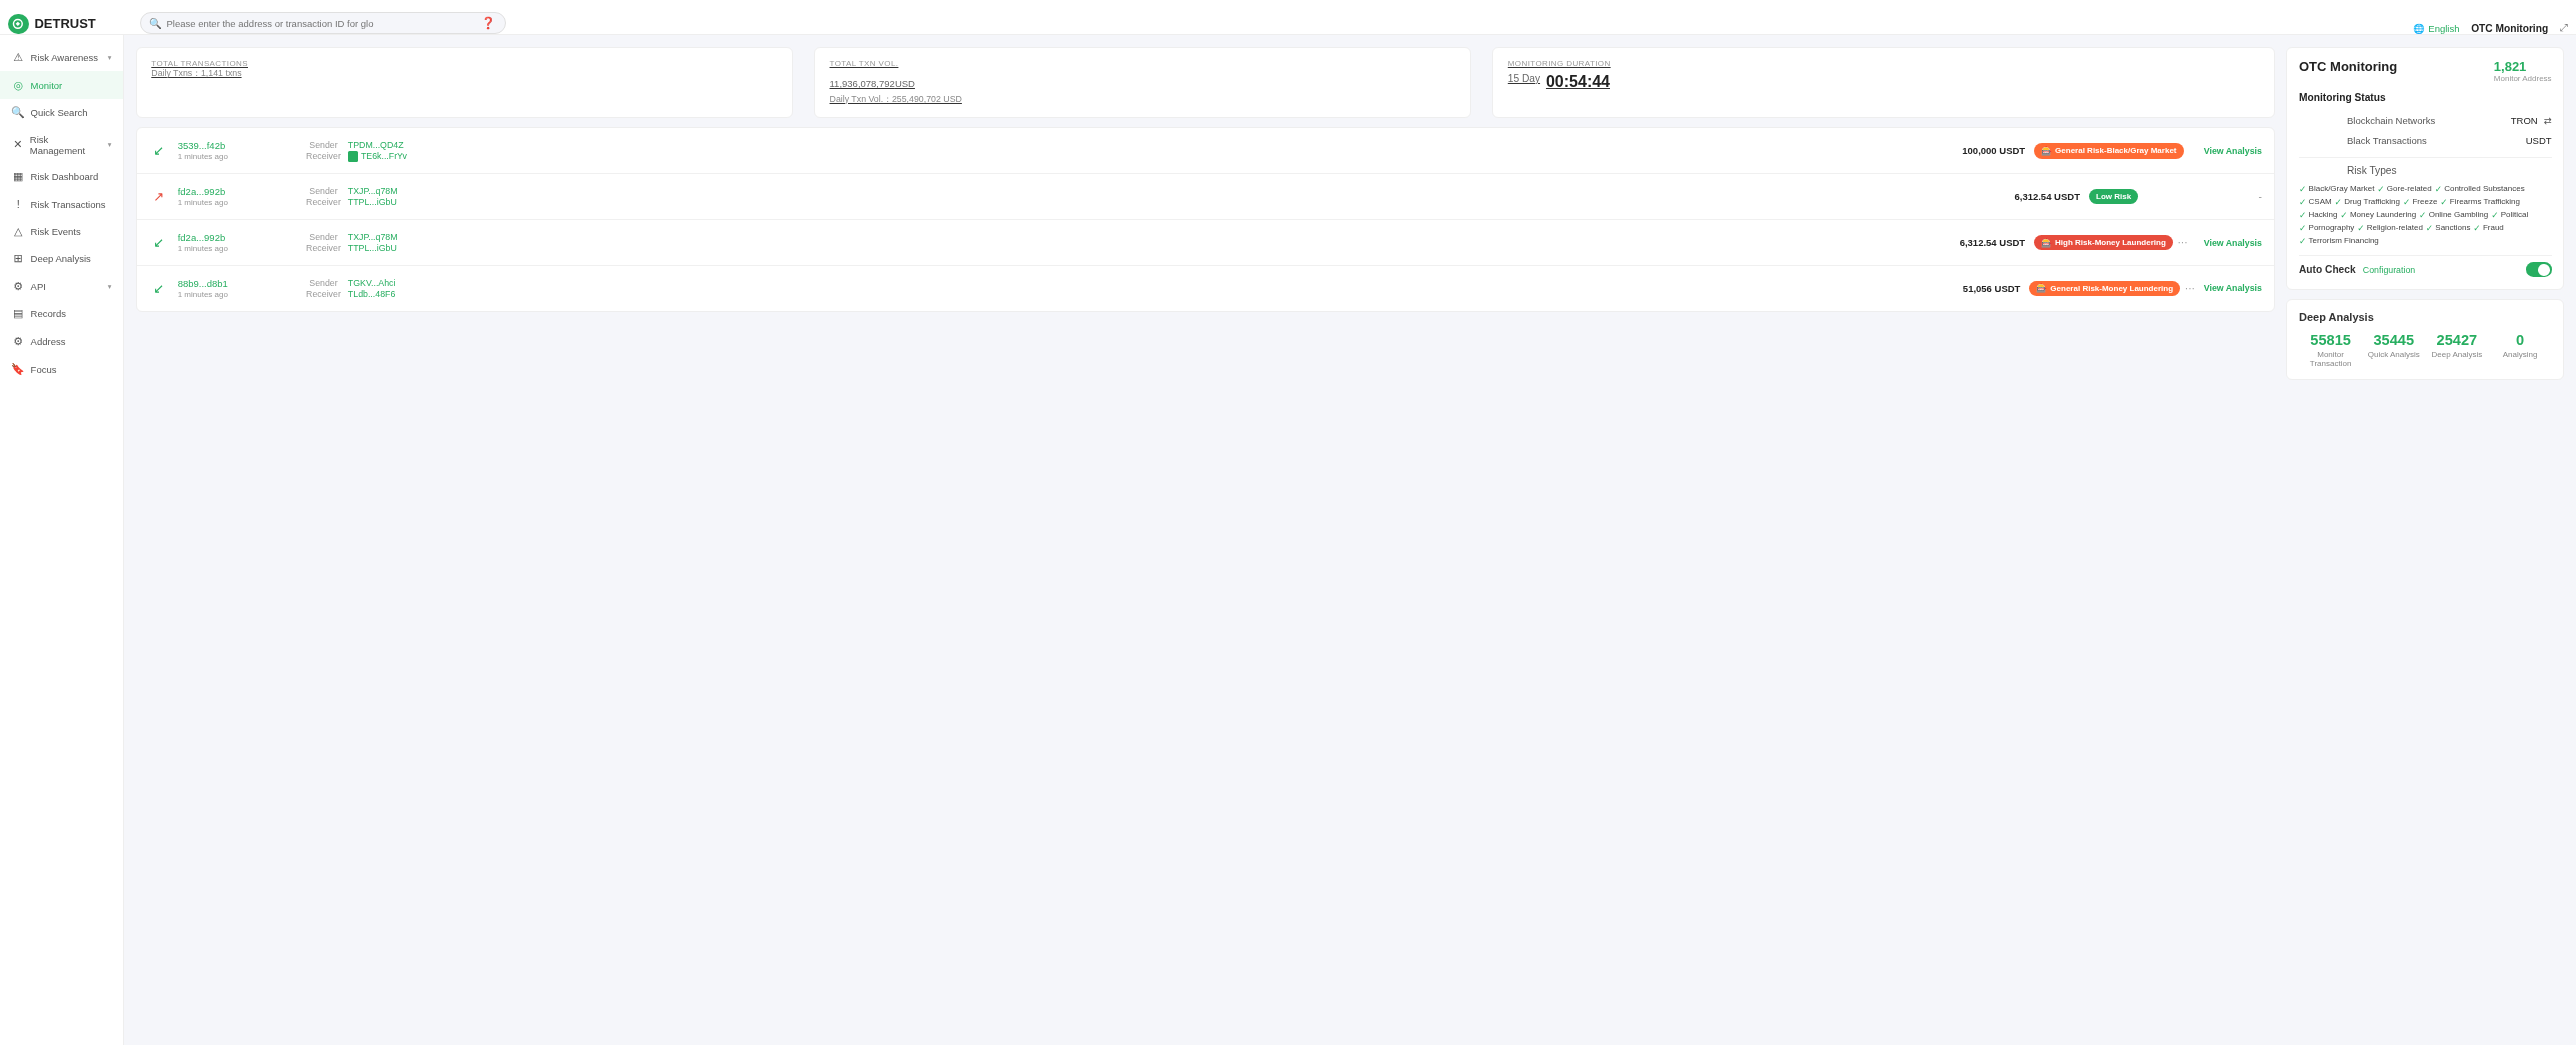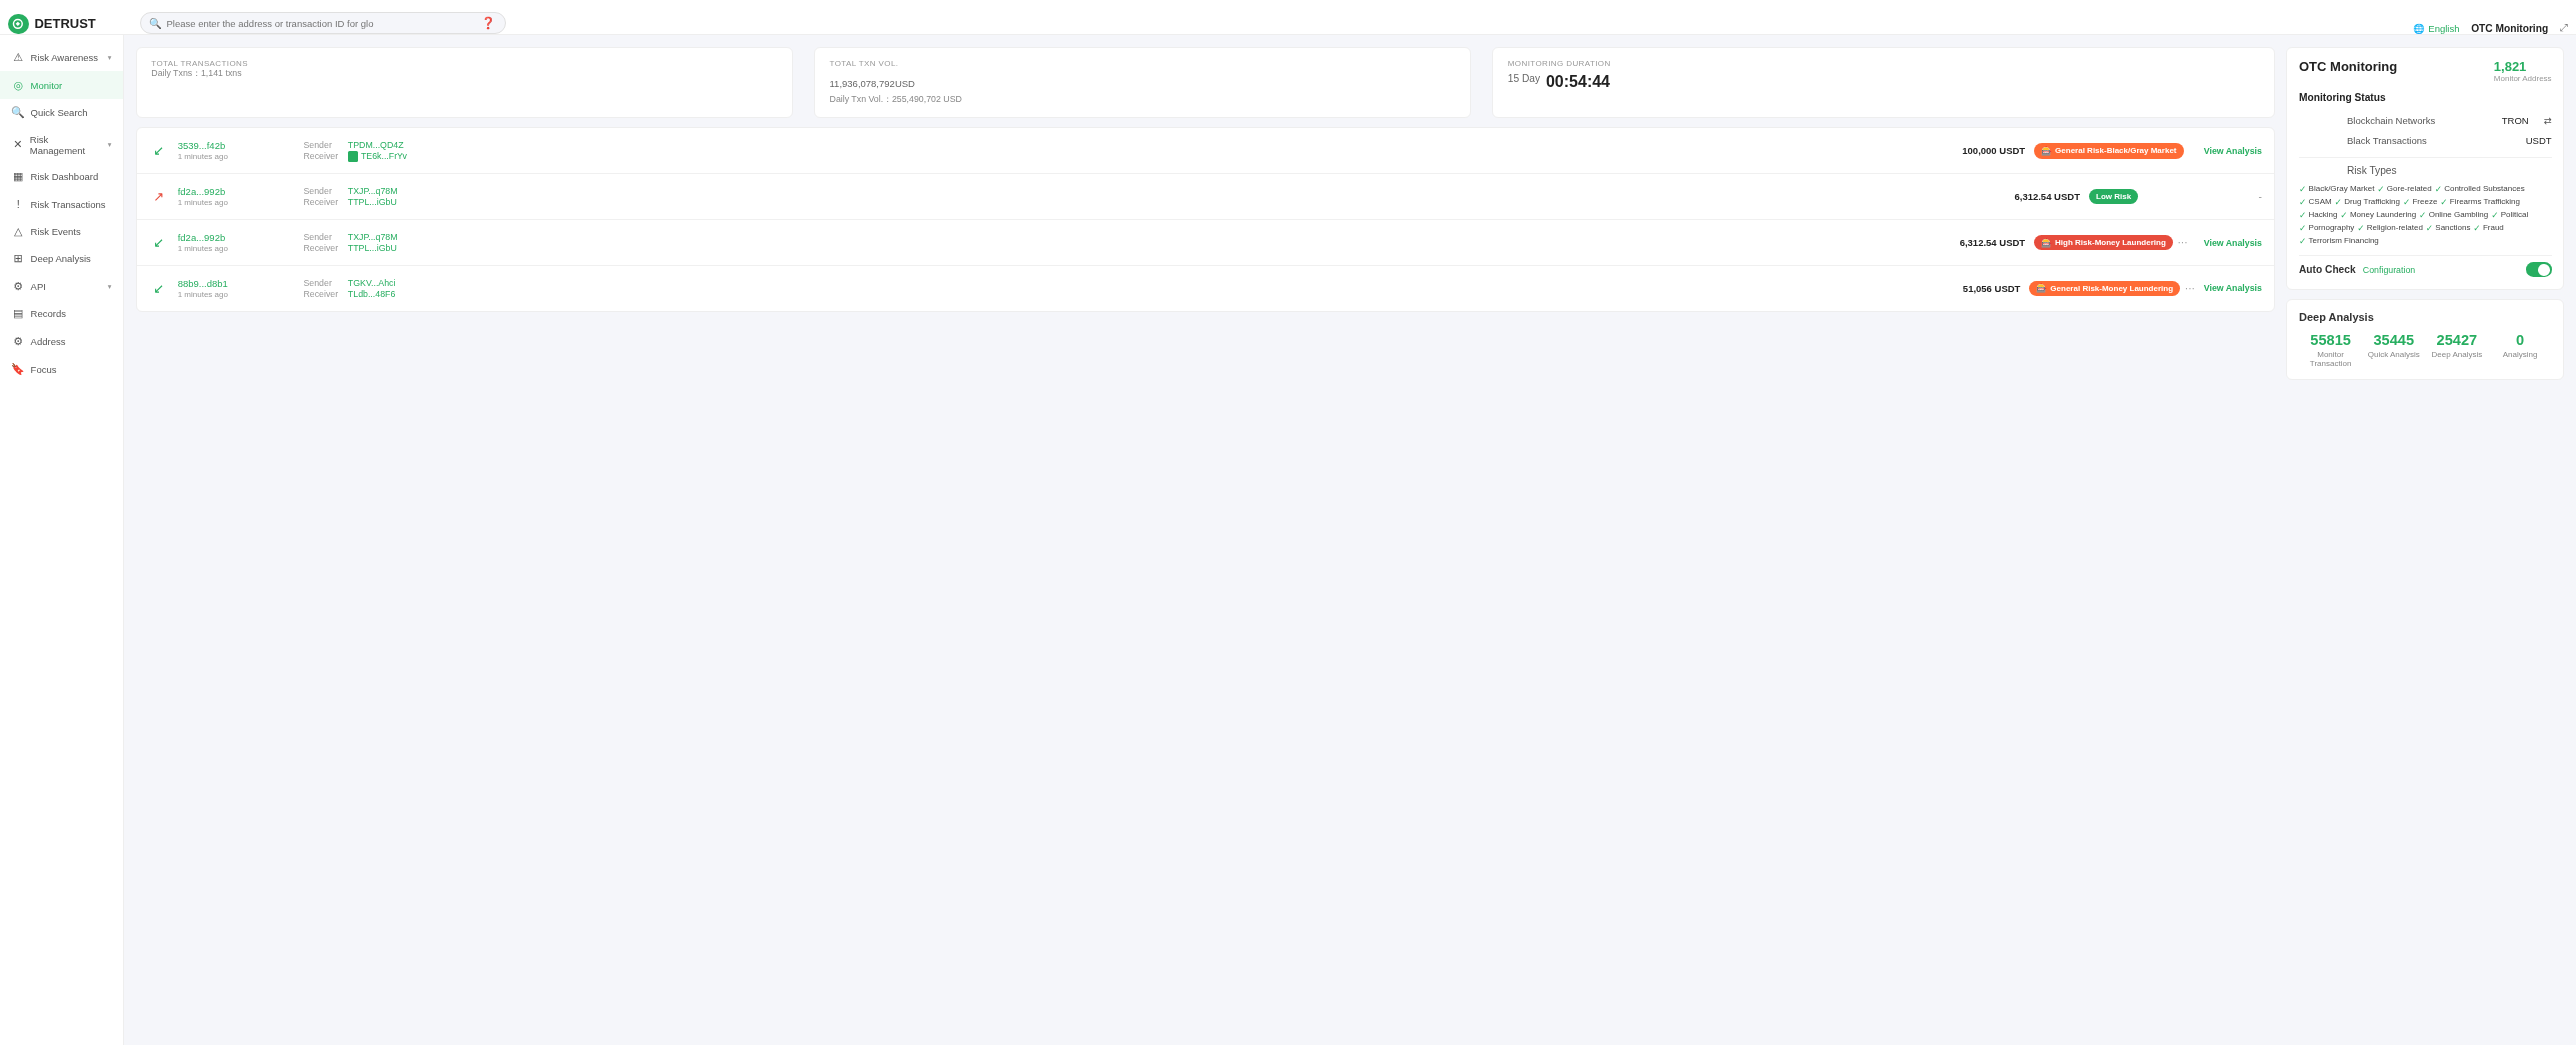--- a/index.html
+++ b/index.html
@@ -43,21 +43,21 @@
     .sidebar-icon { font-size: 11px; width: 13px; text-align: center; }
     .sidebar-chevron { margin-left: auto; font-size: 7.3px; color: #999; }
 
     
     .main { flex: 1; overflow-y: auto; padding: 11.7px; display: flex; gap: 11.7px; }
 
     
     .center-panel { flex: 1; display: flex; flex-direction: column; gap: 8.8px; }
 
     
-    .stats-row { display: flex; gap: 21px; }
+    .stats-row { display: flex; gap: 21px; text-decoration: underline; }
     .stat-card {
       background: #fff; border: 0.7px solid #eee; border-radius: 5.9px;
       padding: 11.7px 14.6px; flex: 1;
     }
     .stat-card.duration { flex: 1.2; }
     .stat-label { font-size: 8px; color: #999; letter-spacing: 0.4px; text-transform: uppercase; font-weight: 500; }
     .stat-value { font-size: 16px; font-weight: 700; color: #222; margin: 4.4px 0 2.9px; }
     .stat-value span { font-size: 9.5px; font-weight: 400; color: #666; }
     .stat-sub { font-size: 8.8px; color: #888; }
     .stat-duration { display: flex; align-items: flex-start; gap: 5.9px; margin: 4.4px 0 2.9px; }
@@ -71,21 +71,21 @@
       border-bottom: 0.7px solid #f0f0f0; gap: 8.8px;
     }
     .txn-row:last-child { border-bottom: none; }
     .txn-arrow { width: 20.5px; height: 20.5px; display: flex; align-items: center; justify-content: center; }
     .arrow-down { color: #27ae60; font-size: 13px; }
     .arrow-up { color: #e74c3c; font-size: 13px; }
     .txn-info { min-width: 117px; }
     .txn-id { color: #27ae60; font-size: 9.5px; font-weight: 500; cursor: pointer; }
     .txn-time { font-size: 8px; color: #999; margin-top: 1.5px; }
     .txn-parties { flex: 1; }
-    .txn-party { display: flex; align-items: center; gap: 4.4px; font-size: 8.8px; margin: 1.5px 0; }
+    .txn-party { display: flex; align-items: center; gap: 4.4px; font-size: 8.8px; margin: 1.5px 0; text-align: center; }
     .party-label { color: #999; min-width: 40px; }
     .party-addr { color: #27ae60; font-weight: 500; cursor: pointer; display: flex; align-items: center; gap: 2.9px; }
     .addr-icon { width: 10.2px; height: 10.2px; background: #27ae60; border-radius: 1.5px; display: inline-flex; align-items: center; justify-content: center; }
     .addr-icon svg { width: 5.9px; height: 5.9px; fill: #fff; }
     .txn-amount { min-width: 102px; text-align: right; font-size: 9.5px; font-weight: 600; color: #222; }
     .txn-badge-area { min-width: 161px; display: flex; align-items: center; gap: 4.4px; }
     .badge {
       display: inline-flex; align-items: center; gap: 2.9px;
       border-radius: 14.6px; padding: 2.9px 7.3px; font-size: 8px; font-weight: 600;
     }
@@ -102,21 +102,21 @@
       width: 278px; flex-shrink: 0; display: flex; flex-direction: column; gap: 8.8px;
     }
     .panel-card { background: #fff; border: 0.7px solid #eee; border-radius: 5.9px; padding: 11.7px; }
     .panel-title { font-size: 13px; font-weight: 700; color: #222; }
     .panel-title-row { display: flex; justify-content: space-between; align-items: flex-start; margin-bottom: 8.8px; }
     .panel-count { color: #27ae60; font-size: 13px; font-weight: 700; }
     .panel-count-label { font-size: 8px; color: #999; text-align: right; }
     .section-title { font-size: 10.2px; font-weight: 700; color: #222; margin-bottom: 7.3px; }
     .info-row { display: flex; justify-content: space-between; align-items: center; padding: 4.4px 0; font-size: 9.5px; }
     .info-label { color: #555; padding-left: 48px; }
-    .info-value { font-weight: 500; color: #222; display: flex; align-items: center; gap: 15px; }
+    .info-value { font-weight: 500; color: #222; display: flex; align-items: center; gap: 6px; }
     .refresh-icon { color: #555; cursor: pointer; }
     .risk-types { margin: 5.9px 0; }
     .risk-chip {
       display: inline-flex; align-items: center; gap: 2.2px;
       font-size: 8px; color: #444; margin: 1.5px 2.9px 1.5px 0;
     }
     .risk-check { color: #27ae60; font-size: 8.8px; }
     .auto-check-row { display: flex; justify-content: space-between; align-items: center; margin-top: 7.3px; }
     .auto-check-label { font-size: 10.2px; font-weight: 600; }
     .auto-check-config { color: #27ae60; font-size: 8.8px; cursor: pointer; margin-left: 4.4px; }

